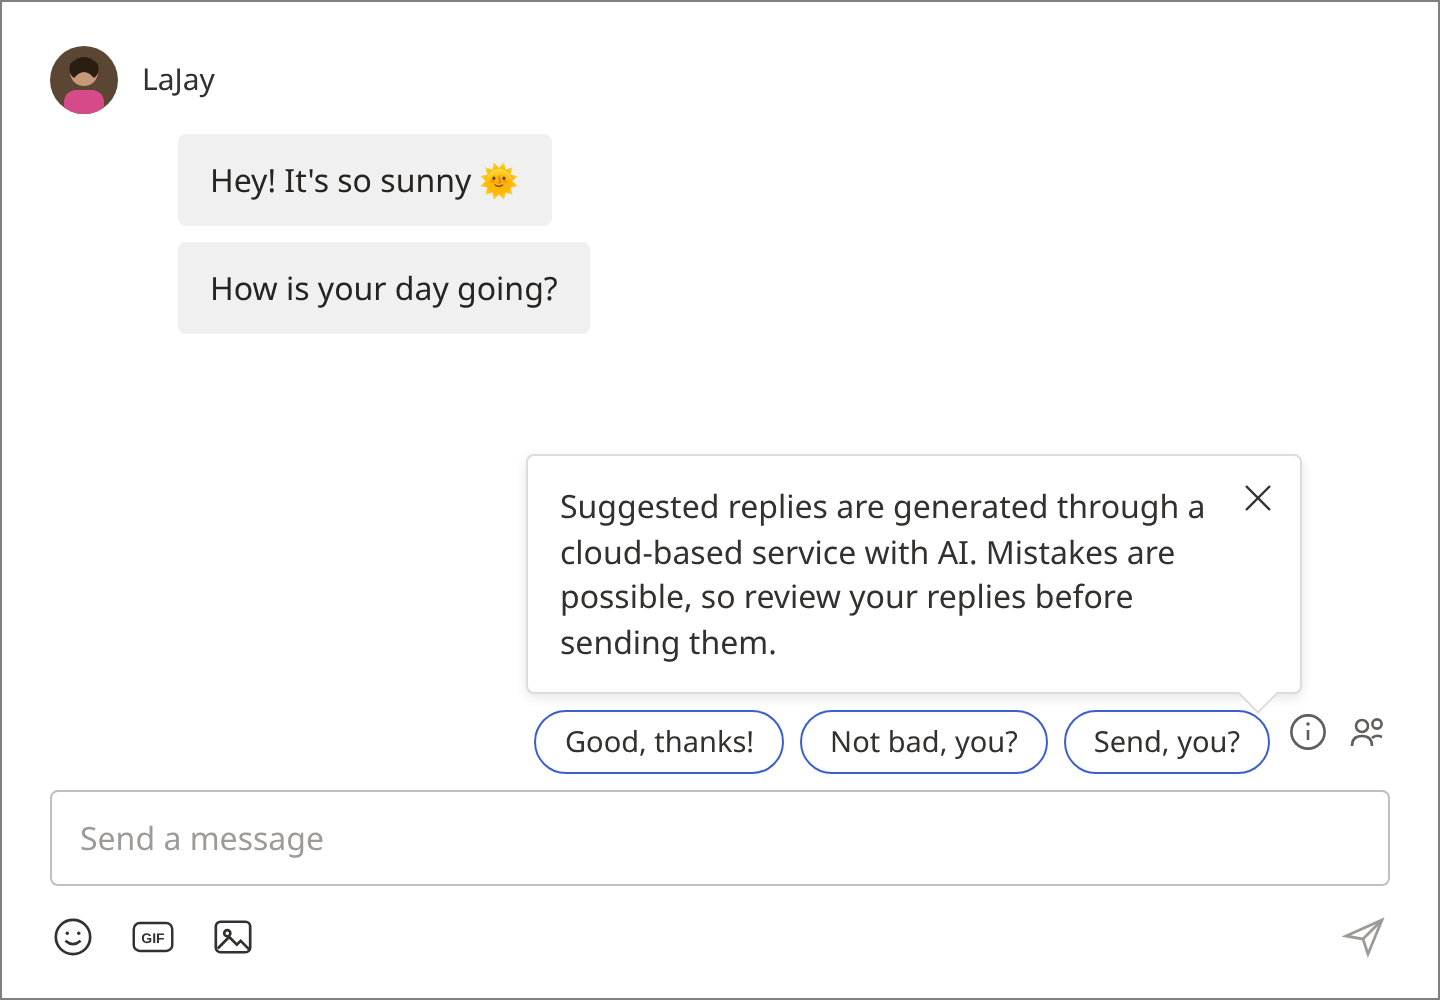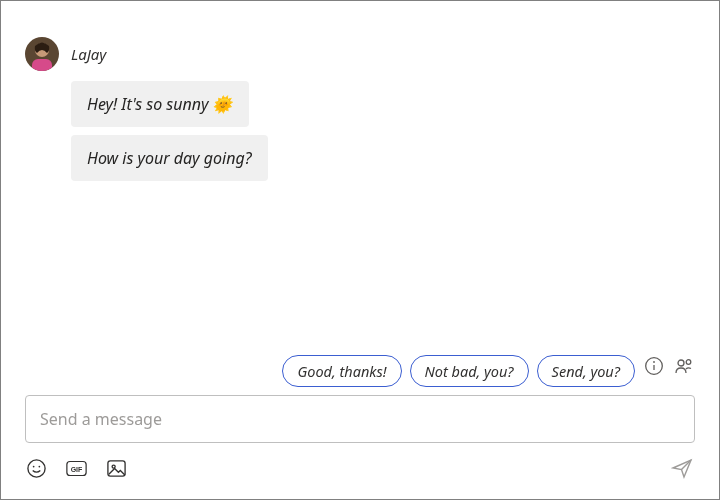--- a/index.html
+++ b/index.html
@@ -8,24 +8,23 @@
       background: #fff;
       width: 720px;
       height: 500px;
       border: 1px solid #808080;
       position: relative;
       display: flex;
       flex-direction: column;
     }
     .chat-area {
       flex: 1;
-      padding: 36px 24px 10px 24px;
+      padding: 22px 24px 10px 24px;
       overflow: hidden;
       position: relative;
-      font-style: italic;
     }
     .sender-row {
       display: flex;
       align-items: center;
       gap: 12px;
       margin-bottom: 10px;
     }
     .avatar {
       width: 34px;
       height: 34px;
@@ -39,21 +38,21 @@
       color: #323130;
       font-weight: 400;
     }
     .bubble {
       background: #f0f0f0;
       color: #252423;
       font-size: 16px;
       padding: 12px 16px;
       border-radius: 4px;
       display: inline-block;
-      margin-left: 46px;
+      margin-left: 64px;
       margin-bottom: 8px;
       max-width: 70%;
     }
     .tooltip {
       position: absolute;
       right: 68px;
       bottom: 48px;
       width: 388px;
       background: #fff;
       border: 1px solid #dcdcdc;
@@ -172,20 +171,30 @@
     <div class="sender-name">LaJay</div>
   </div>
 
   <div>
     <div class="bubble">Hey! It's so sunny 🌞</div>
   </div>
   <div>
     <div class="bubble">How is your day going?</div>
   </div>
 
+  <div class="tooltip">
+    <span>Suggested replies are generated through a cloud-based service with AI. Mistakes are possible, so review your replies before sending them.</span>
+    <div class="tooltip-close">
+      <svg viewBox="0 0 14 14" stroke="#323130" stroke-width="1.2" fill="none">
+        <line x1="1" y1="1" x2="13" y2="13"></line>
+        <line x1="13" y1="1" x2="1" y2="13"></line>
+      </svg>
+    </div>
+    <div class="tooltip-tail"></div>
+  </div>
 
   <div class="suggest-row">
     <div class="suggest-pill">Good, thanks!</div>
     <div class="suggest-pill">Not bad, you?</div>
     <div class="suggest-pill">Send, you?</div>
     <div class="icon-btn">
       <svg viewBox="0 0 20 20" fill="none" stroke="#605e5c" stroke-width="1.3">
         <circle cx="10" cy="10" r="8.3"></circle>
         <line x1="10" y1="9" x2="10" y2="14"></line>
         <circle cx="10" cy="6" r="0.9" fill="#605e5c" stroke="none"></circle>

